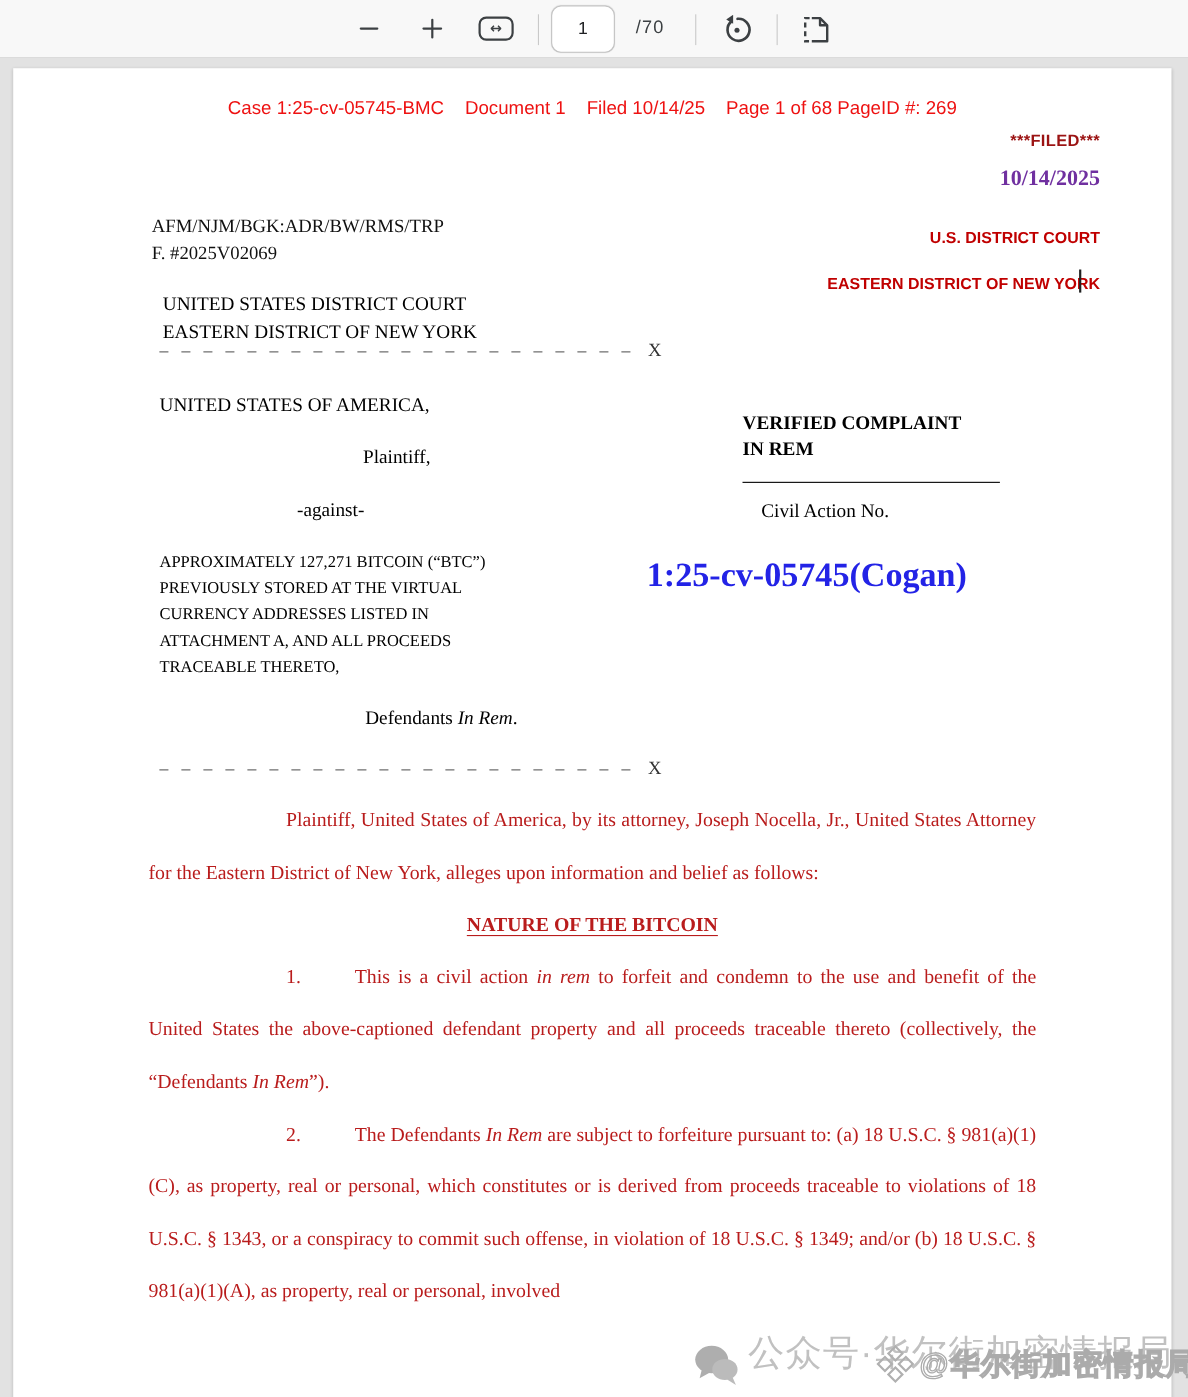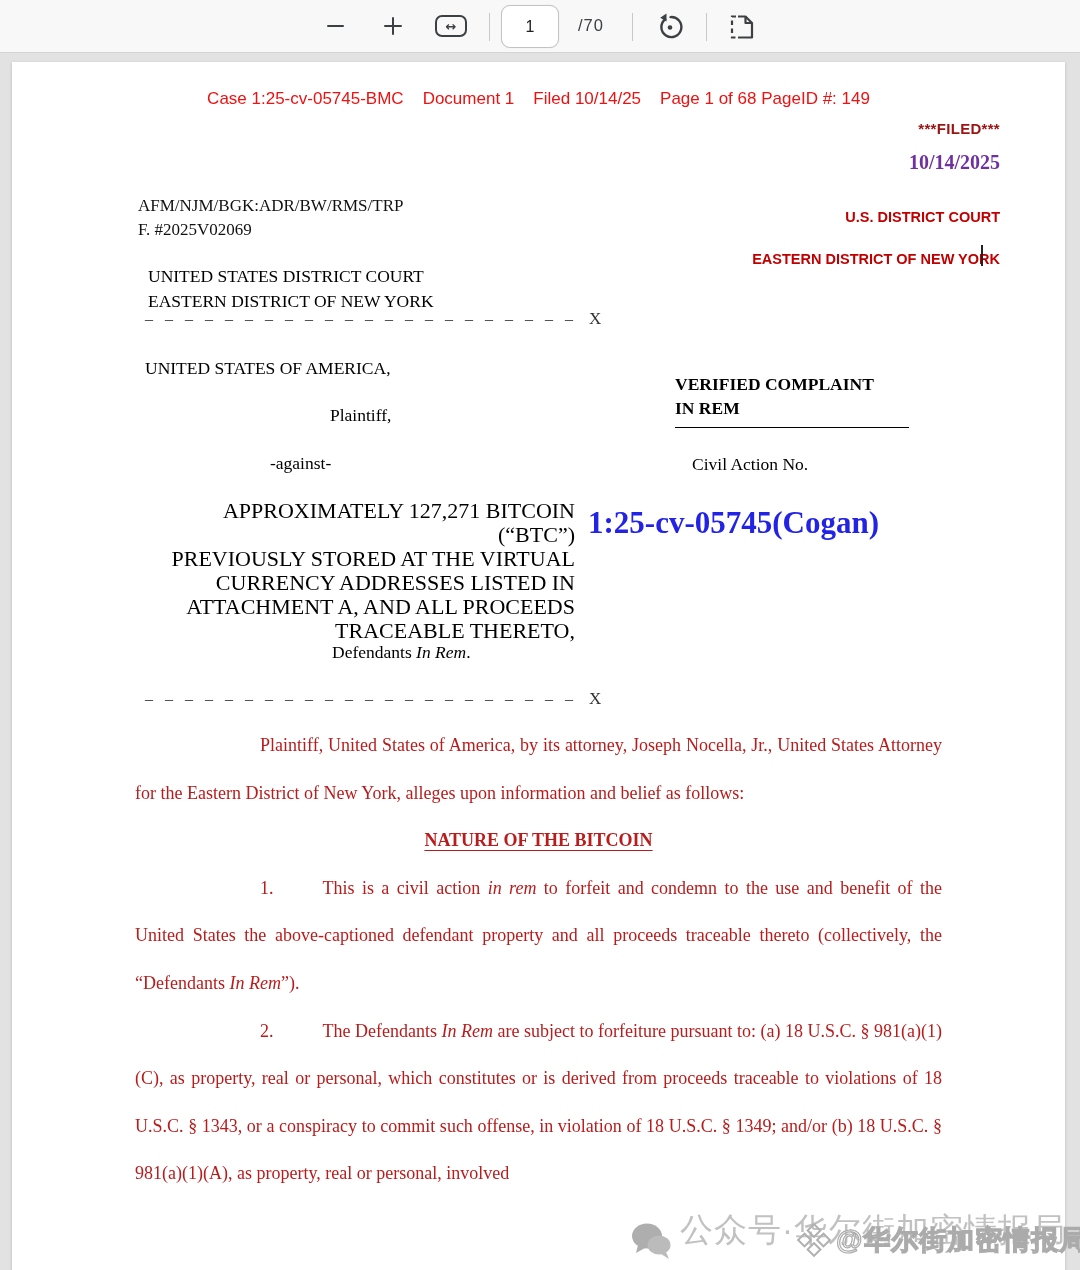--- a/index.html
+++ b/index.html
@@ -48,26 +48,26 @@
   .caption-court { left:136px; top:202px; line-height:25px; font-size:17.5px; }
 
   .divider { color:#333; font-size:16px; letter-spacing:4px; white-space:nowrap; }
   .divider .x { letter-spacing:0; padding-left:12px; font-size:17px; }
   .div1 { left:133px; top:247px; }
   .div2 { left:133px; top:627px; }
 
   .plaintiff-name { left:133px; top:296px; font-size:17.5px; }
   .plaintiff-role { left:318px; top:343px; font-size:17.5px; }
   .against        { left:258px; top:391px; font-size:17.5px; }
-  .defendant      { left:133px; top:437px; font-size:22px; line-height:24px; white-space:pre-line; width:430px;text-align:right; }
+  .defendant      { left:133px; top:437px; font-size:15px; line-height:24px; white-space:pre-line; width:430px; }
   .def-inrem      { left:320px; top:580px; font-size:17.5px; }
   .it { font-style:italic; }
 
   .vc-title { left:663px; top:310px; width:234px; font-size:17.5px; font-weight:bold;
-              line-height:24px; border-bottom:1.6px solid #000; padding-bottom:7px; }
+              line-height:24px; border-bottom:1.6px solid #000; padding-bottom:18px; }
   .civil-action { left:680px; top:392px; font-size:17.5px; }
   .case-blue { left:576px; top:443px; width:370px; font-size:31px; font-weight:bold; color:#2323e6; white-space:nowrap; }
 
   .main-text { left:123px; top:660px; width:807px; font-size:18px; line-height:47.6px;
                color:#b91c1c; text-align:justify; }
   .main-text p { margin:0; }
   .p-indent { text-indent:125px; }
   .tab-gap { display:inline-block; width:49px; }
   .section-h { text-align:center; font-weight:bold; text-decoration:underline;
                text-underline-offset:4px; text-indent:0; }
@@ -118,21 +118,21 @@
     </svg>
   </div>
 </div>
 
 <div class="page">
 
   <div class="abs hdr-stamp">
     <span>Case 1:25-cv-05745-BMC</span>
     <span>Document 1</span>
     <span>Filed 10/14/25</span>
-    <span>Page 1 of 68 PageID #: 149</span>
+    <span>Page 1 of 68 PageID #: 269</span>
   </div>
 
   <div class="abs filed-block">
     <div class="filed-line">***FILED***</div>
     <div class="filed-date">10/14/2025</div>
     <div class="court-line1">U.S. DISTRICT COURT</div>
     <div class="court-line2">EASTERN DISTRICT OF NEW YORK</div>
   </div>
   <div class="abs text-cursor"></div>
 

